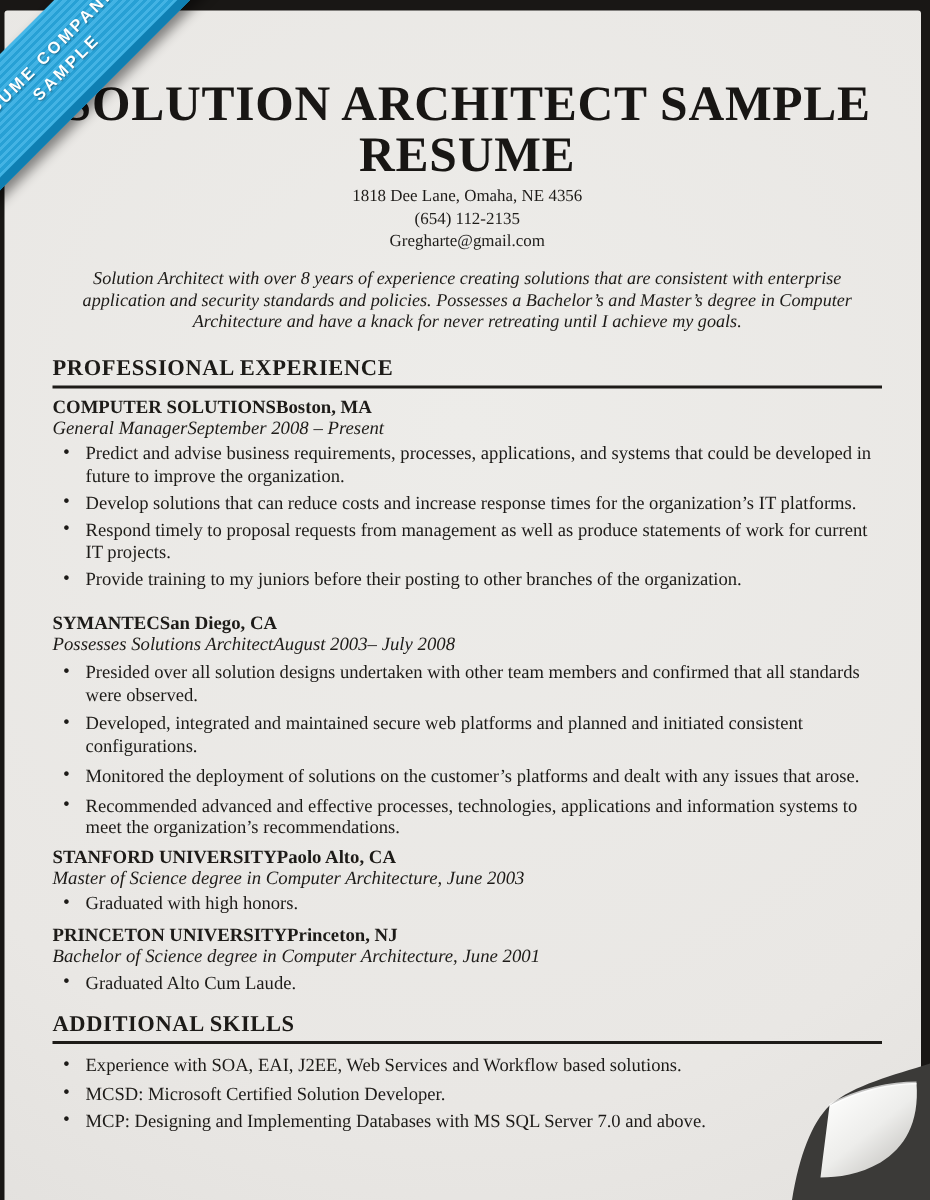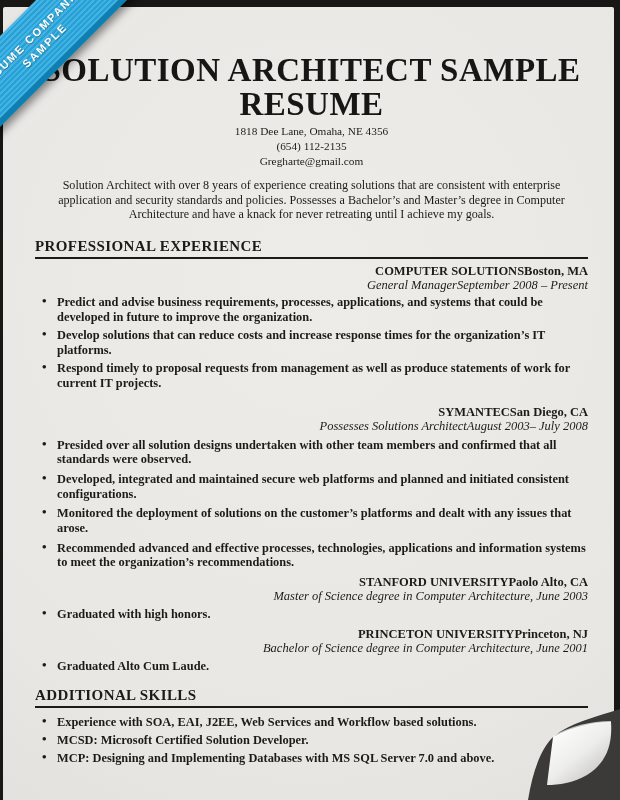--- a/index.html
+++ b/index.html
@@ -34,39 +34,39 @@
   .ribbon .r1 { font-size:11px; letter-spacing:2px; text-shadow:0 1px 1px rgba(0,0,0,0.35); }
   .ribbon .r2 { font-size:11px; letter-spacing:2px; margin-top:3px; text-shadow:0 1px 1px rgba(0,0,0,0.35); }
 
   
   .title {
     text-align:center; font-weight:bold; font-size:33px; letter-spacing:0.5px;
     color:#181614; margin:0; padding-top:46px; line-height:34px;
   }
   .contact { text-align:center; font-size:11.3px; line-height:15px; margin-top:3px; }
   .summary {
-    text-align:center; font-size:12.1px; line-height:14.6px;
+    text-align:center; font-style:italic; font-size:12.1px; line-height:14.6px;
     max-width:525px; margin:9px auto 16px;
   }
 
   
   .section-heading {
     font-size:15px; font-weight:bold; letter-spacing:0.4px; line-height:17px;
     border-bottom:2px solid #1d1b18; padding-bottom:2px; margin:13px 0 0;
   }
-  .row { display:flex; justify-content:flex-end; align-items:baseline; }
+  .row { display:flex; justify-content:flex-start; align-items:baseline; }
   .row.bold { font-weight:bold; font-size:12.5px; line-height:14px; }
   .row.ital { font-style:italic; font-size:12.5px; line-height:14px; }
   .job, .school { margin-top:6px; }
   .job + .job { margin-top:14px; }
   .school + .school { }
   .first-after-heading { margin-top:5px; }
 
   ul.bullets { list-style:none; margin:3px 0 0; padding:0; font-size:12.4px; line-height:14.7px; }
-  ul.bullets li { position:relative; padding-left:22px; margin:3.5px 0;font-weight:bold; }
+  ul.bullets li { position:relative; padding-left:22px; margin:3.5px 0; }
   ul.bullets li::before { content:"\2022"; position:absolute; left:7px; top:-1px; font-size:13px; }
   ul.bullets.spread li { margin:5px 0; }
 
   
   .curl { position:absolute; right:0; bottom:0; width:145px; height:175px; z-index:5; }
 </style>
 </head>
 <body>
 
 <div class="stage">
@@ -92,20 +92,21 @@
           <span>Boston, MA</span>
         </div>
         <div class="row ital">
           <span>General Manager</span>
           <span>September 2008 – Present</span>
         </div>
         <ul class="bullets">
           <li>Predict and advise business requirements, processes, applications, and systems that could be developed in future to improve the organization.</li>
           <li>Develop solutions that can reduce costs and increase response times for the organization’s IT platforms.</li>
           <li>Respond timely to proposal requests from management as well as produce statements of work for current IT projects.</li>
+          <li>Provide training to my juniors before their posting to other branches of the organization.</li>
         </ul>
       </div>
 
       <div class="job">
         <div class="row bold">
           <span>SYMANTEC</span>
           <span>San Diego, CA</span>
         </div>
         <div class="row ital">
           <span>Possesses Solutions Architect</span>

